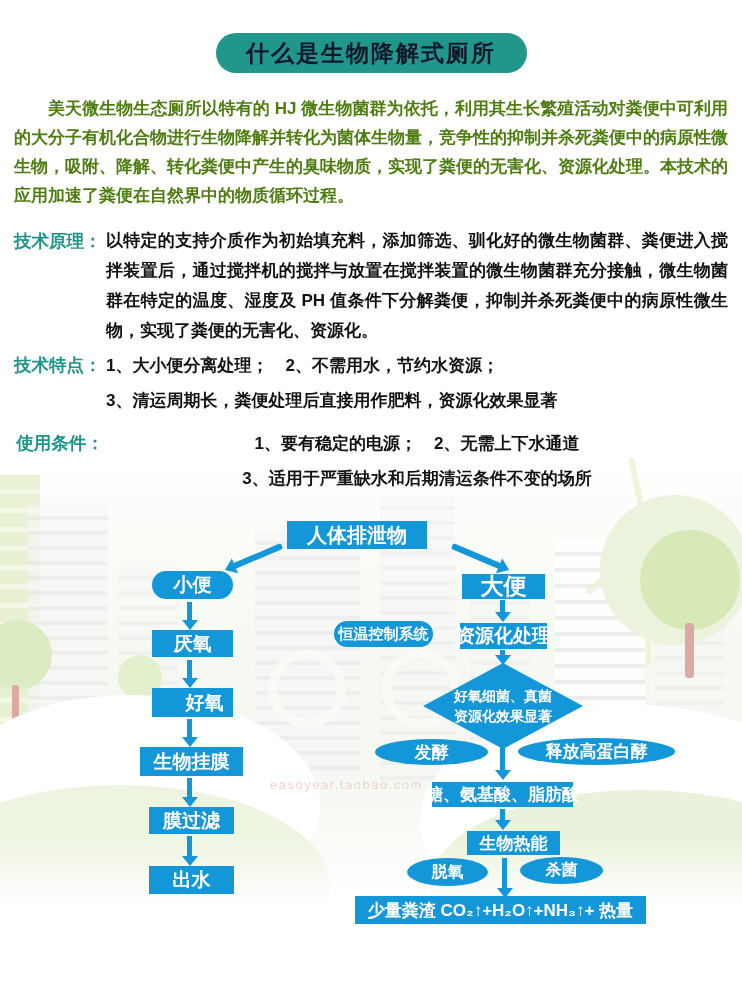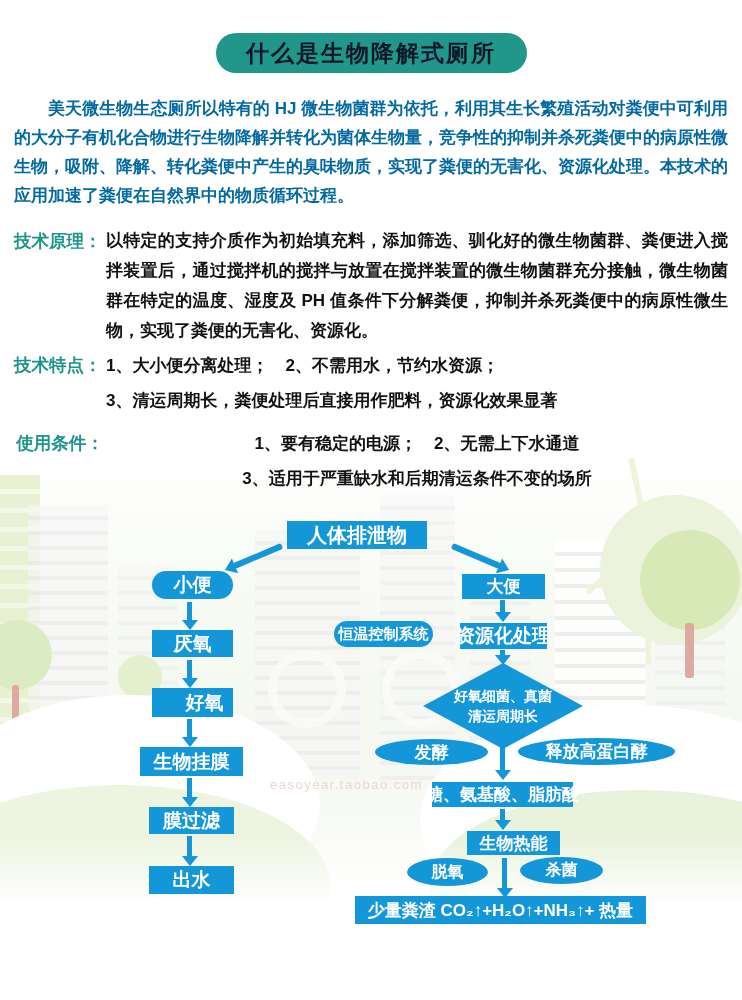--- a/index.html
+++ b/index.html
@@ -21,21 +21,21 @@
   .wheel { border-radius:50%; border:9px solid #fafaf5; opacity:.95; }
   .cloud { border-radius:50%; background:#ffffff; }
   .hill { border-radius:50% 50% 0 0; }
   .fade { background:linear-gradient(to bottom,rgba(255,255,255,0),#ffffff 65%); }
 
   
   .content { position:relative; z-index:2; }
   .title-pill { width:311px; height:40px; margin:33px auto 0; background:#21968b; border-radius:21px;
                 color:#0f172a; font-size:23px; font-weight:700; letter-spacing:2px;
                 display:flex; align-items:center; justify-content:center; }
-  .intro { margin:21px 14px 0; font-size:17px; font-weight:600; color:#0369a1; line-height:29px;
+  .intro { margin:21px 14px 0; font-size:17px; font-weight:600; color:#4d7c0f; line-height:29px;
            text-align:justify; text-indent:2em; }
   .section { display:flex; padding:0 14px; }
   .sec1 { margin-top:16px; }
   .sec2 { margin-top:2px; }
   .sec3 { margin-top:8px;text-align:center; }
   .s-label { width:92px; flex-shrink:0; color:#1d9489; font-weight:700; font-size:17.5px; line-height:30px; }
   .sec2 .s-label, .sec3 .s-label { line-height:35px; }
   .s-body { flex:1; }
   .s-line-p { font-size:17px; font-weight:600; color:#111; line-height:30px; text-align:justify; }
   .s-line { font-size:17px; font-weight:600; color:#111; line-height:35px; }
@@ -139,27 +139,27 @@
     <div class="nrect" style="left:152px;top:688px;width:81px;height:29px;font-size:19px;padding-left:24px;">好氧</div>
     <div class="av" style="left:187px;top:719px;height:19px;"></div>
     <div class="nrect" style="left:140px;top:747px;width:103px;height:29px;font-size:19px;">生物挂膜</div>
     <div class="av" style="left:187px;top:778px;height:20px;"></div>
     <div class="nrect" style="left:149px;top:807px;width:85px;height:27px;font-size:19px;">膜过滤</div>
     <div class="av" style="left:187px;top:836px;height:21px;"></div>
     <div class="nrect" style="left:149px;top:866px;width:85px;height:28px;font-size:19px;">出水</div>
 
     <div class="npill" style="left:334px;top:621px;width:99px;height:26px;font-size:15px;">恒温控制系统</div>
 
-    <div class="nrect" style="left:462px;top:574px;width:83px;height:25px;font-size:17px;">大便</div>
+    <div class="nrect" style="left:462px;top:574px;width:83px;height:25px;font-size:23px;">大便</div>
     <div class="av" style="left:500px;top:600px;height:13px;"></div>
     <div class="nrect" style="left:460px;top:623px;width:87px;height:26px;font-size:19px;">资源化处理</div>
     <div class="av" style="left:500px;top:650px;height:6px;"></div>
     <div class="ndiam" style="left:423px;top:663px;width:160px;height:86px;">
       <span>好氧细菌、真菌</span>
-      <span>清运周期长</span>
+      <span>资源化效果显著</span>
     </div>
 
     <div class="nell" style="left:375px;top:739px;width:113px;height:26px;font-size:17px;">发酵</div>
     <div class="av" style="left:500px;top:742px;height:29px;"></div>
     <div class="nell" style="left:518px;top:738px;width:157px;height:27px;font-size:17px;">释放高蛋白酵</div>
 
     <div class="nrect" style="left:432px;top:782px;width:141px;height:25px;font-size:17px;">糖、氨基酸、脂肪酸</div>
     <div class="av" style="left:500px;top:809px;height:12px;"></div>
     <div class="nrect" style="left:467px;top:831px;width:93px;height:24px;font-size:17px;">生物热能</div>
 

